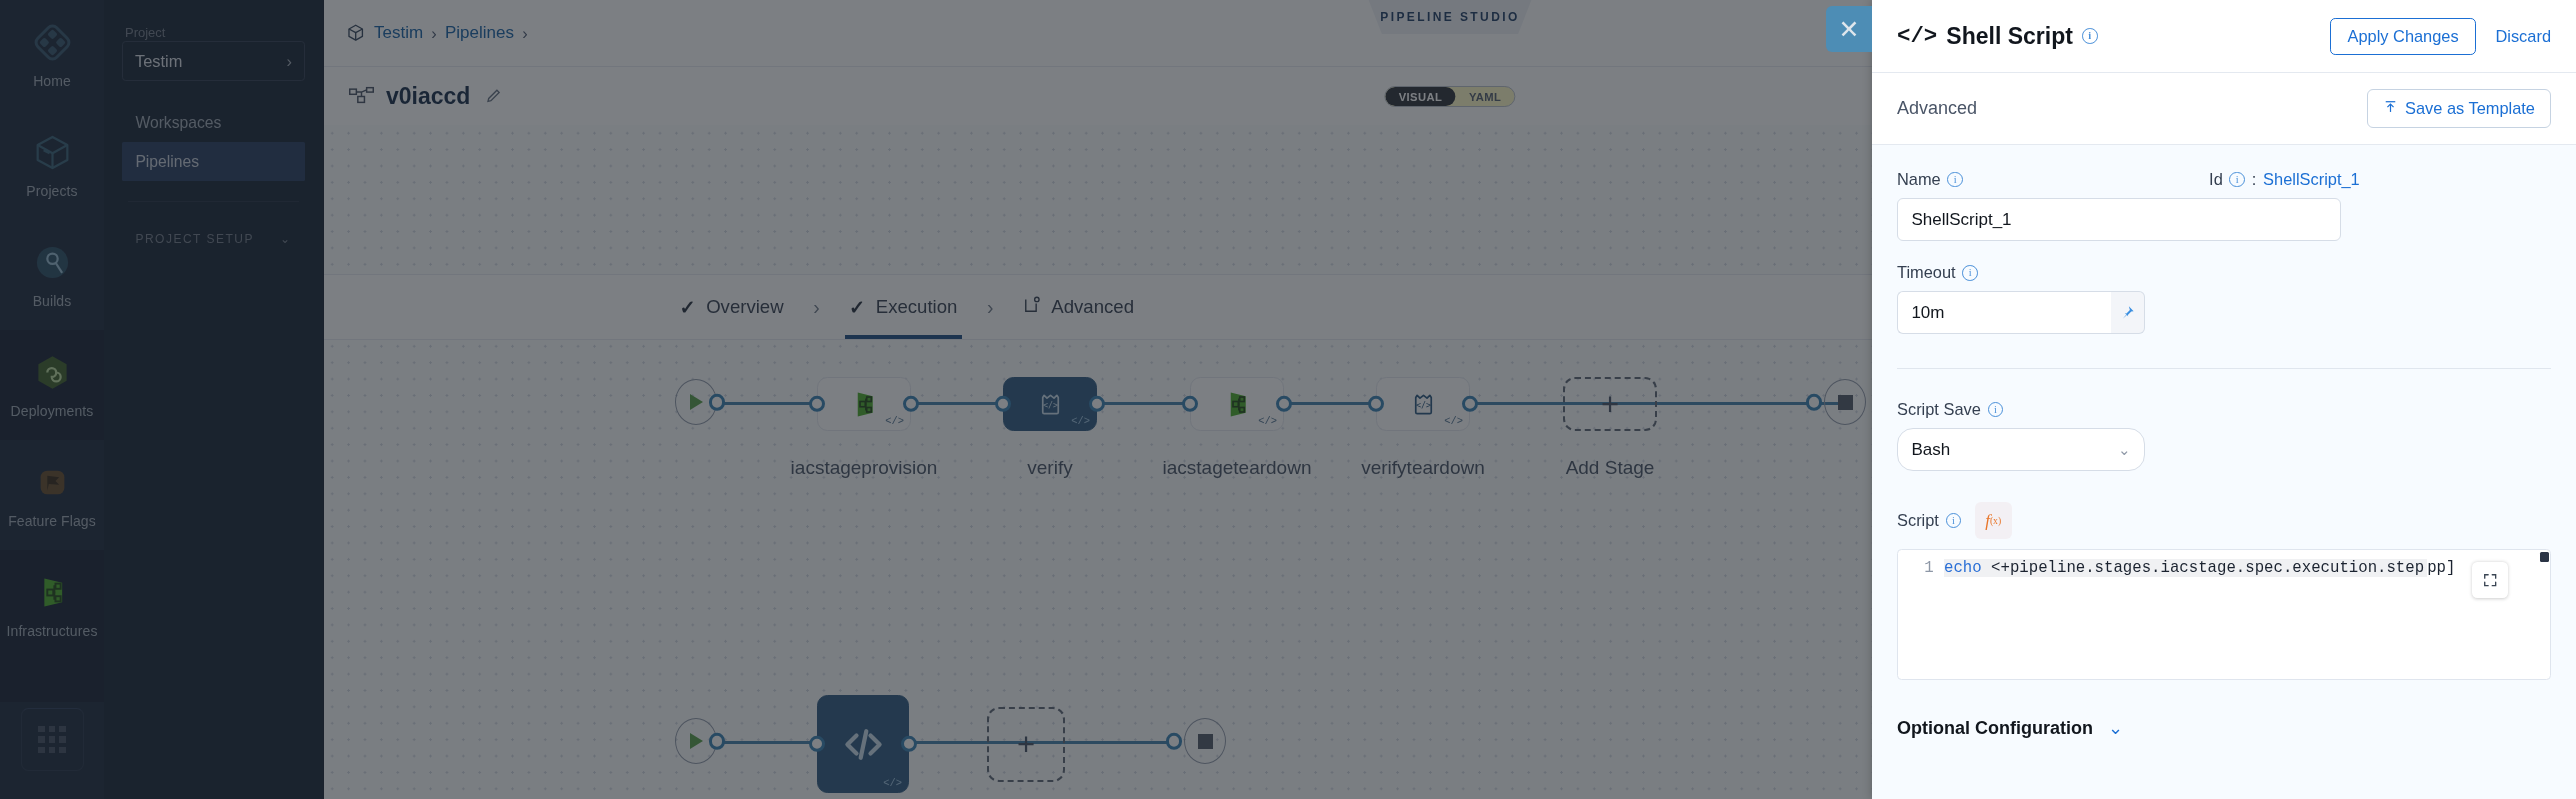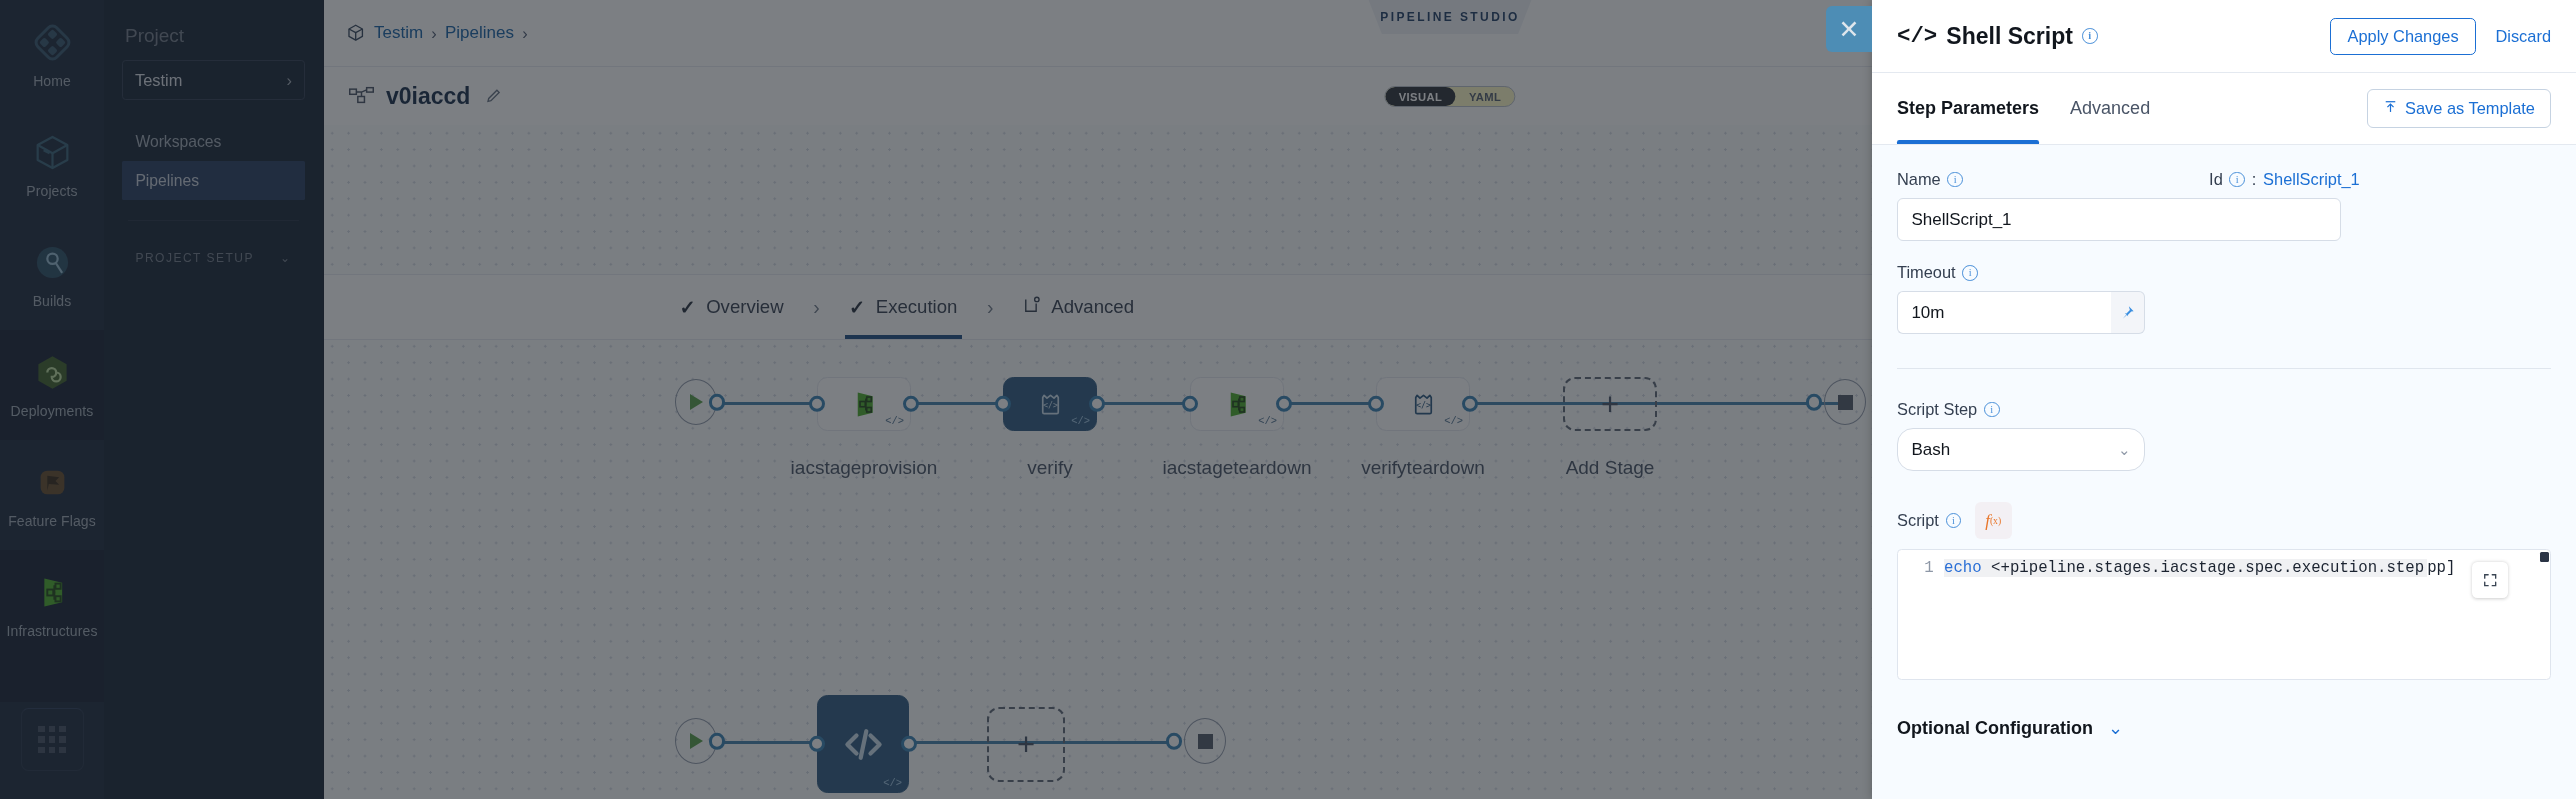--- a/index.html
+++ b/index.html
@@ -51,21 +51,21 @@
   .grid-dots i { width: 6.7px; height: 6.7px; background: #3a465a; display:block; }
 
   
   .projnav {
     width: 220px; flex: 0 0 220px; height: 100%;
     background: #0c192b;
     padding: 25px 18px 0 18px;
     position: relative; z-index: 4;
     border-right: 0.7px solid #0a1526;
   }
-  .proj-label { font-size: 19px; color: #6c7785; margin-bottom: 13px; padding-left:3px;}
+  .proj-label { font-size: 13px; color: #6c7785; margin-bottom: 1px; padding-left:3px;}
   .proj-select {
     height: 40px; border: 0.7px solid #27344a; border-radius: 3.7px;
     display: flex; align-items: center; justify-content: space-between;
     padding: 0 12px; color: #d6dce4; font-size: 16.4px; cursor: pointer;
   }
   .proj-select .chev { color: #9aa5b1; font-size: 16.4px; line-height:1; }
   .nav-list { margin-top: 22.4px; }
   .nav-item {
     height: 39px; display: flex; align-items: center;
     padding: 0 13.4px; color: #9aa5b1; font-size: 15.7px; cursor: pointer;
@@ -659,23 +659,20 @@
         <span class="code-chev">&lt;/&gt;</span>
         <span>Shell Script</span>
         <i class="info-i">i</i>
       </div>
       <span class="spacer"></span>
       <button class="btn-apply">Apply Changes</button>
       <button class="btn-discard">Discard</button>
     </div>
 
     <div class="dw-tabs">
-      <div class="dtab active">
-        <span>Step Parameters</span>
-      </div>
       <div class="dtab">
         <span>Advanced</span>
       </div>
       <button class="btn-template">
         <span>
           <svg viewBox="0 0 22 22" width="15" height="15" fill="none" stroke="#1b6fd4" stroke-width="1.8">
             <path d="M4 4 L18 4"></path>
               <path d="M11 19 L11 8"></path>
               <path d="M6.5 12 L11 7.5 L15.5 12"></path>
           </svg>
@@ -709,21 +706,21 @@
         <div class="pin-btn">
           <svg viewBox="0 0 22 22" width="15" height="15" fill="#3b8fe0">
             <path d="M13 2 L20 9 L16.5 9.5 L11.5 14.5 L12 17 L9.5 14 L4 20 L10 14.5 L7 12 L9.5 12.5 L14.5 7.5 Z"></path>
           </svg>
         </div>
       </div>
 
       <div class="divider"></div>
 
       <div class="fld-label">
-        <span>Script Step</span>
+        <span>Script Save</span>
         <i class="info-i">i</i>
       </div>
       <div class="select">
         <span>Bash</span>
         <span class="dchev">⌄</span>
       </div>
 
       <div class="script-hdr">
         <span class="fld-label">
           <span>Script</span>

